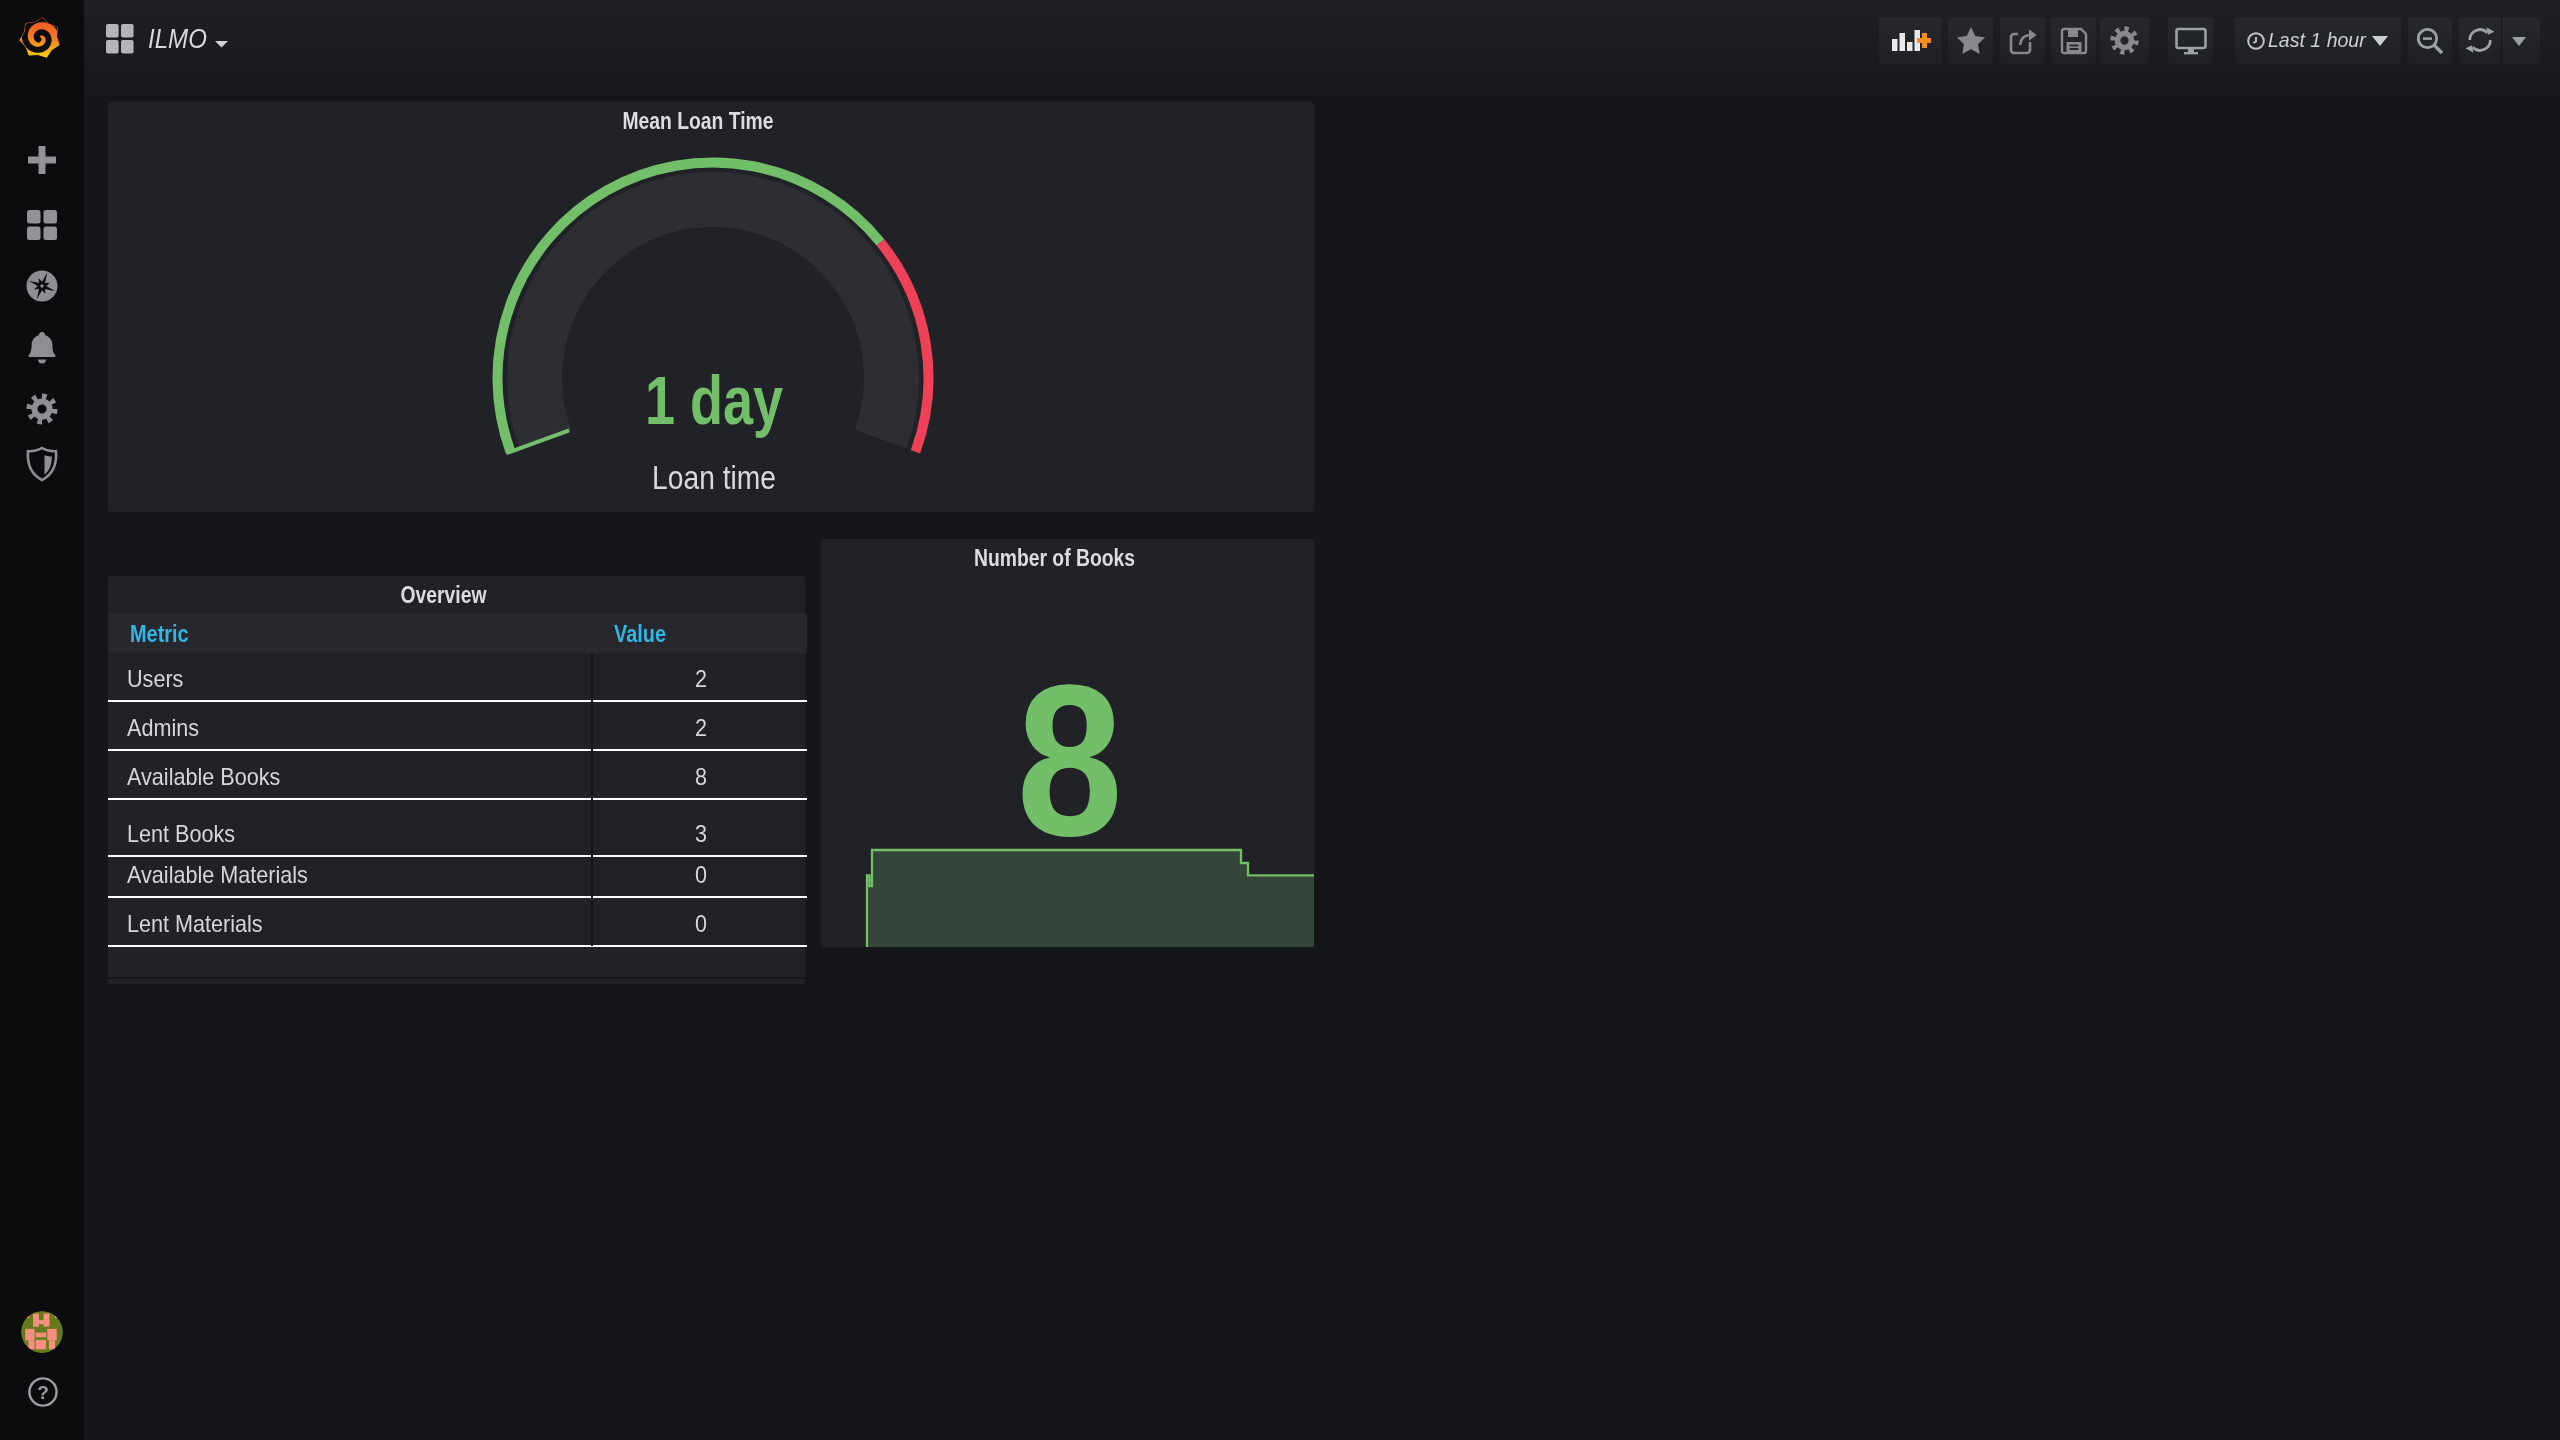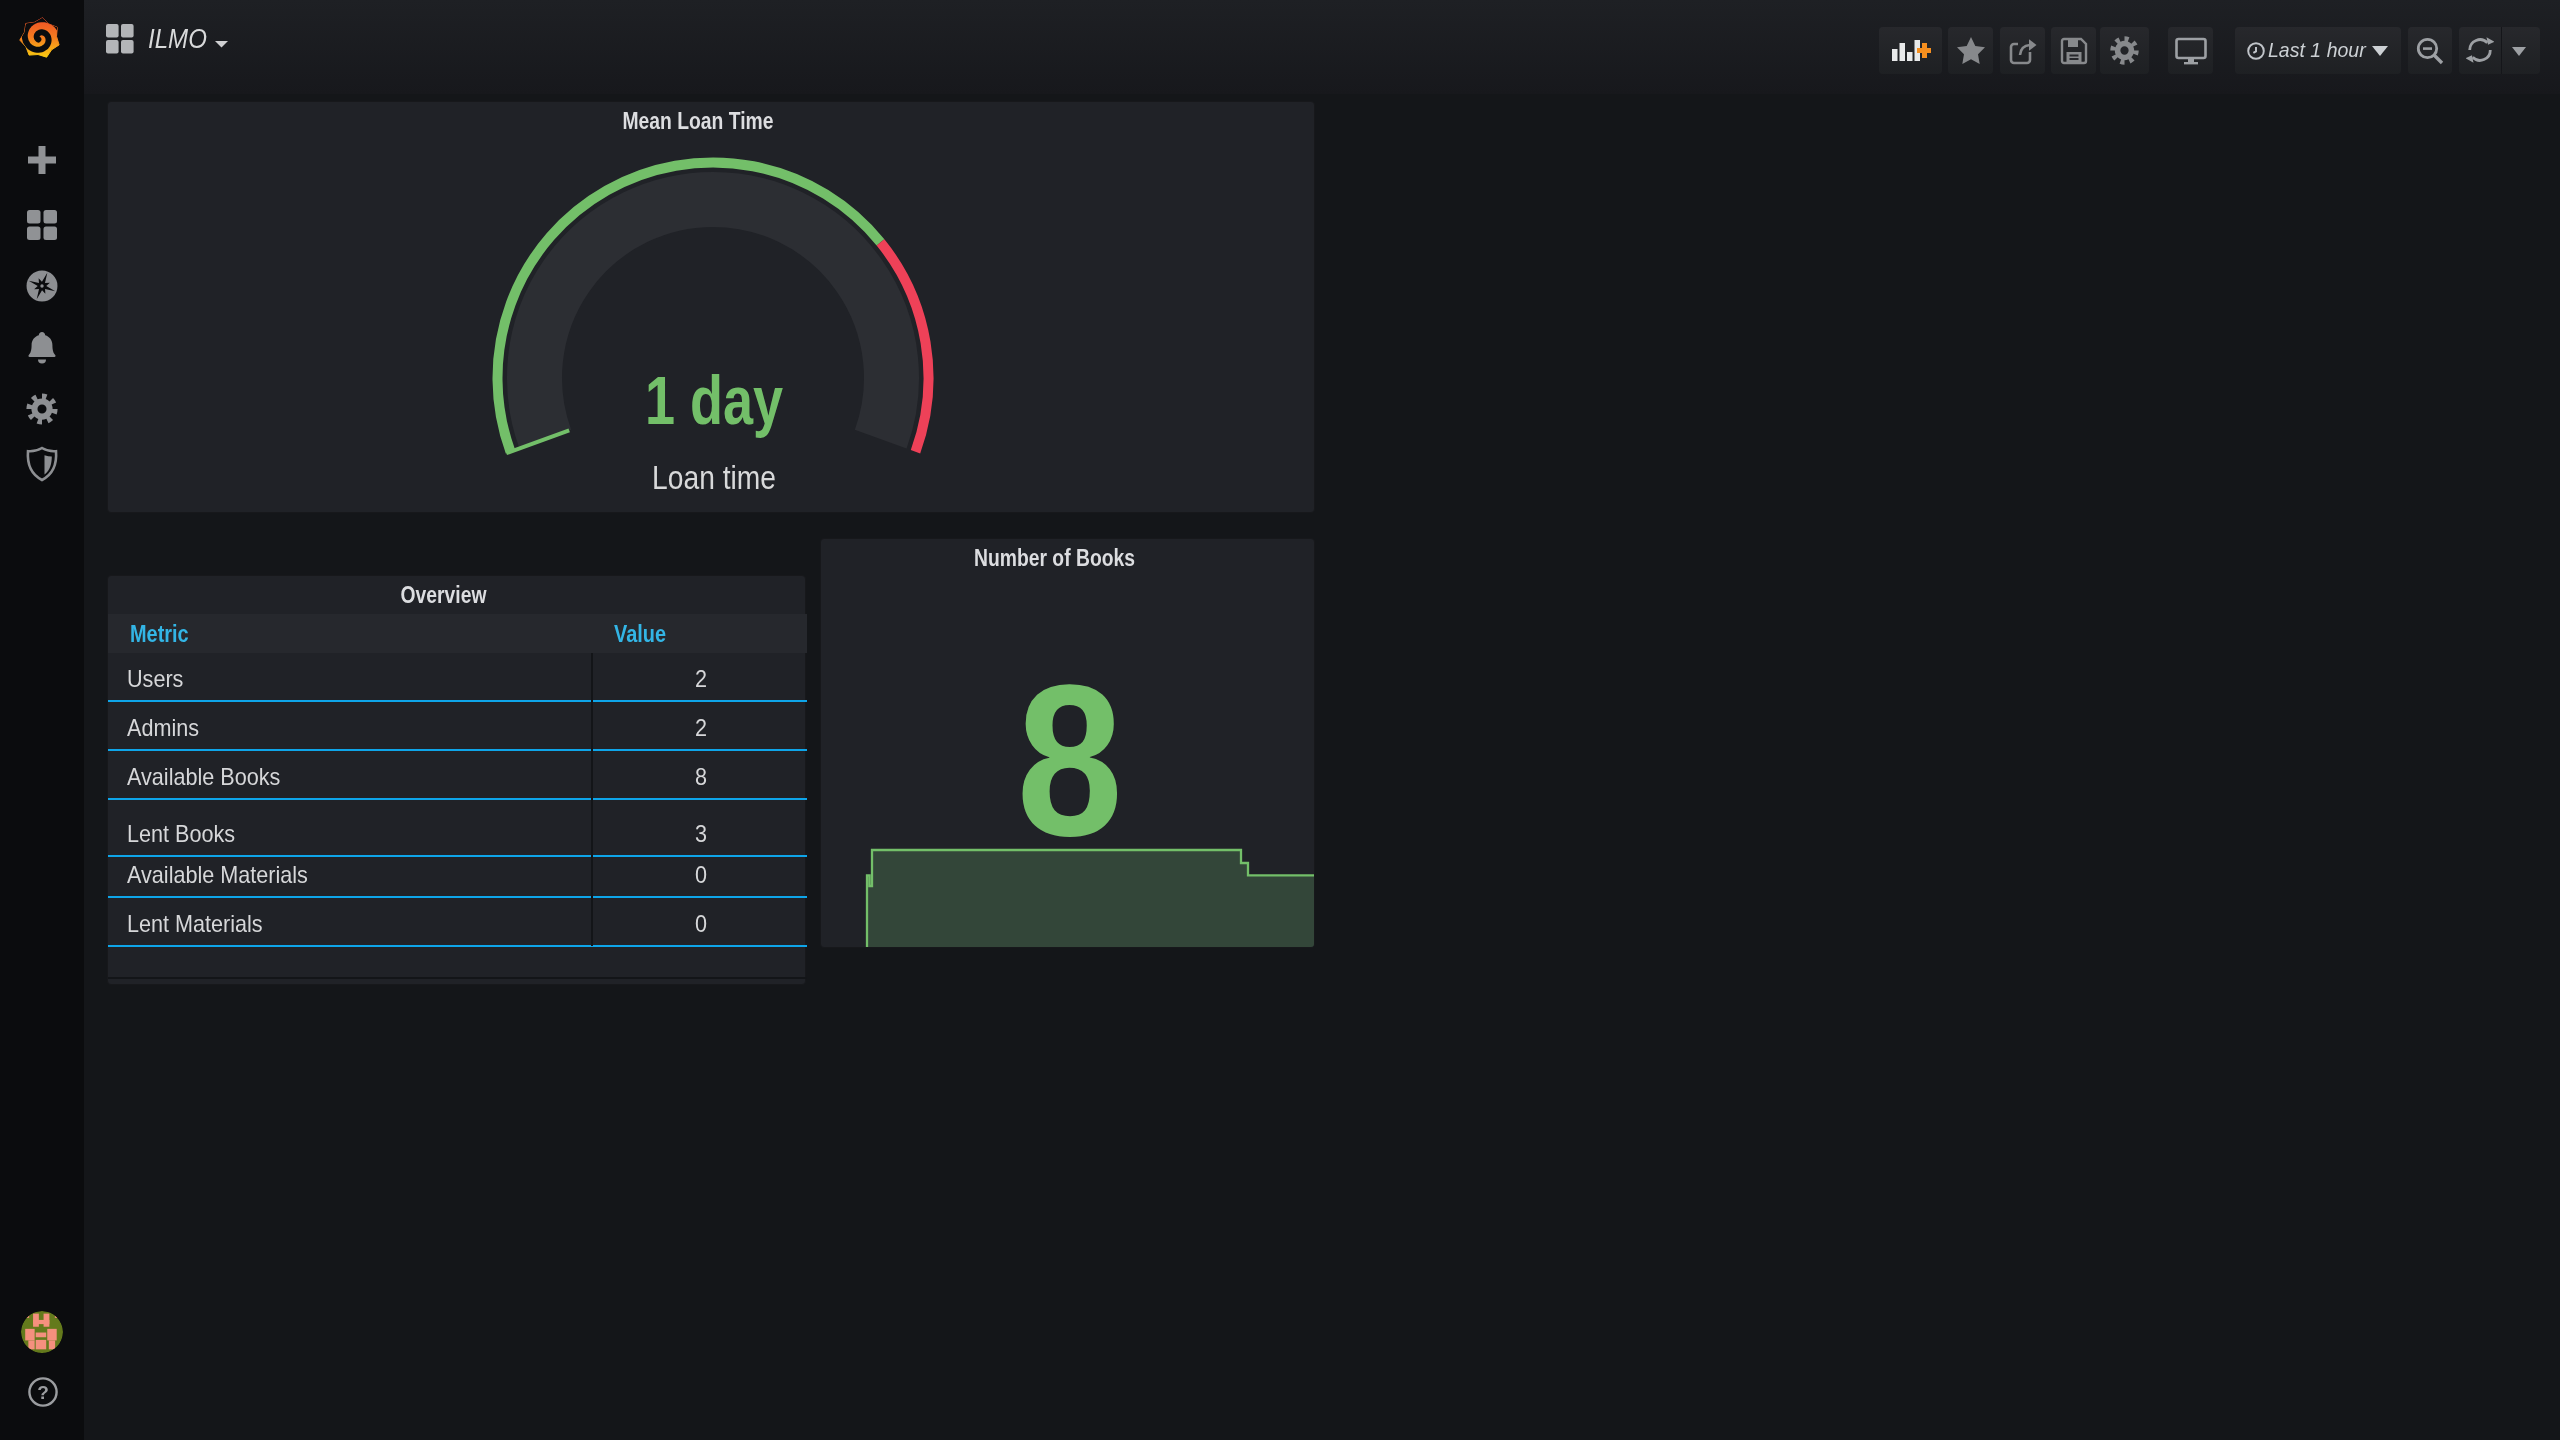--- a/index.html
+++ b/index.html
@@ -3,23 +3,23 @@
 <meta charset="utf-8">
 <style>
   * { margin:0; padding:0; box-sizing:border-box; }
   html,body { width:2560px; height:1440px; overflow:hidden; background:#141619; font-family:"Liberation Sans", sans-serif; }
   .sidebar { position:absolute; left:0; top:0; width:84px; height:1440px; background:#0b0c0e; z-index:5; }
   .navbar { position:absolute; left:84px; top:0; right:0; height:94px; background:linear-gradient(180deg,#1e2024 0%,#17181c 100%);font-style:italic; }
   .dash { position:absolute; left:84px; top:0; right:0; bottom:0; }
   .panel { position:absolute; background:#202227; border-radius:4px; border:1px solid #17181b; }
   .ptitle { position:absolute; left:0; right:0; top:6px; text-align:center; font-size:23px; font-weight:bold; color:#dcdde0; transform:translateX(-13px) scaleX(0.84); }
   
-  .nbtn { position:absolute; top:27px; height:47px; border-radius:4px; background:linear-gradient(180deg,#27282c 0%,#1e2023 100%); display:flex; align-items:center; justify-content:center; }
+  .nbtn { position:absolute; top:17px; height:47px; border-radius:4px; background:linear-gradient(180deg,#27282c 0%,#1e2023 100%); display:flex; align-items:center; justify-content:center; }
   
-  .trow { position:absolute; left:0; width:699px; height:49px; border-bottom:2px solid #0ea5e9; }
+  .trow { position:absolute; left:0; width:699px; height:49px; border-bottom:2px solid #ffffff; }
   .trow .lbl { position:absolute; left:19px; top:2px; line-height:47px; font-size:24px; color:#d6d7d9; transform:scaleX(0.9); transform-origin:0 50%; }
   .trow .val { position:absolute; left:536px; width:114px; top:2px; line-height:47px; font-size:24px; color:#d6d7d9; text-align:center; transform:scaleX(0.9); }
   .vdiv { position:absolute; width:2px; background:#131518; }
 </style>
 </head>
 <body>
 <div class="sidebar">
 
   <svg width="46" height="48" viewBox="0 0 46 48" style="position:absolute;left:17px;top:14px;">
     <defs>

